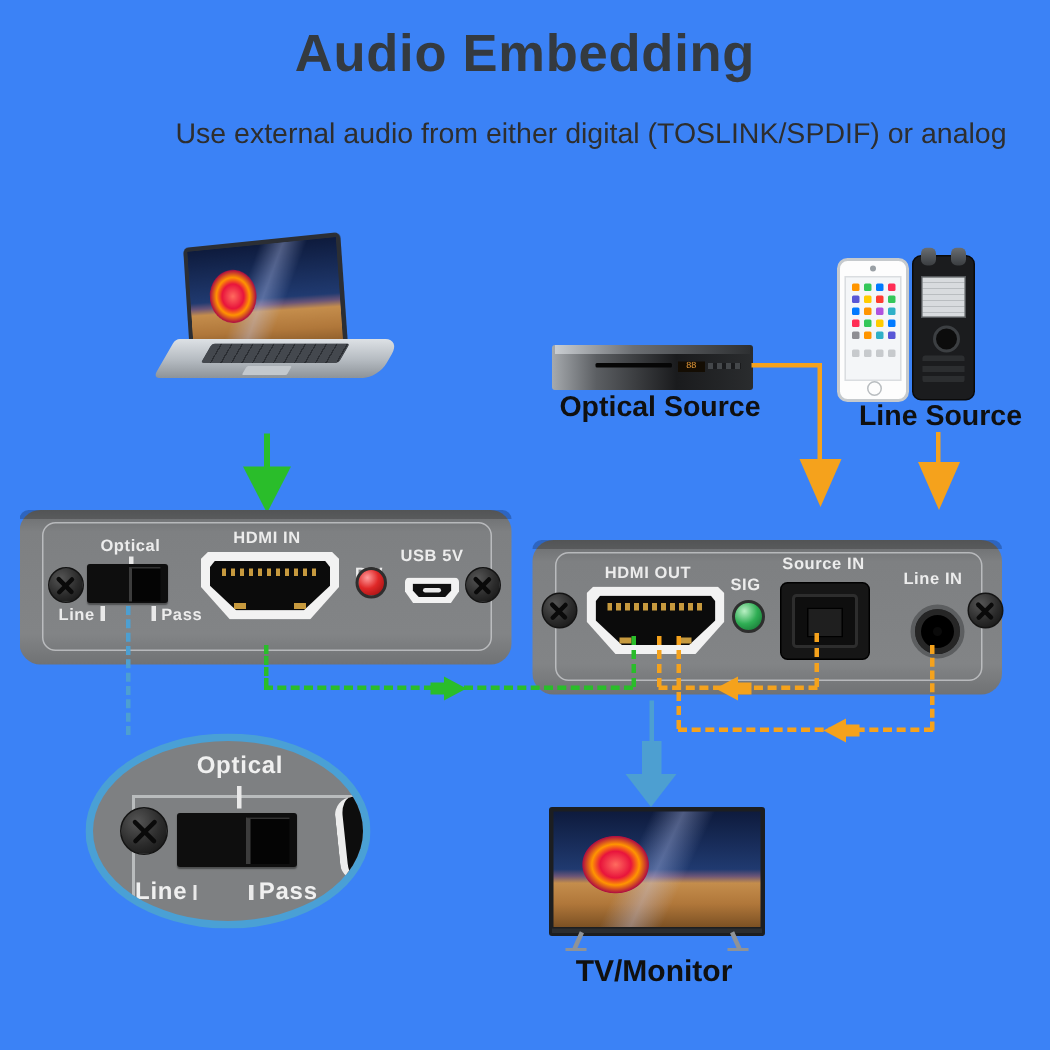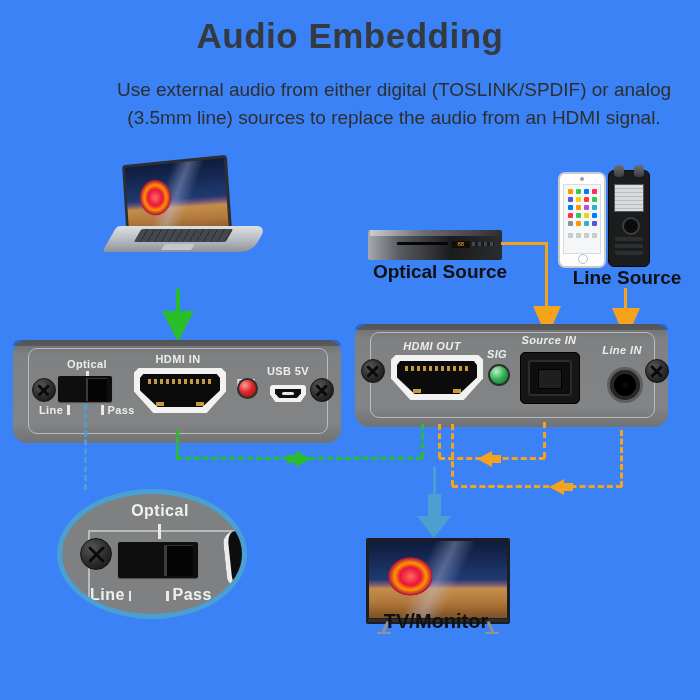--- a/index.html
+++ b/index.html
@@ -121,21 +121,20 @@
   .zline{position:absolute;background:rgba(200,202,204,.8);}
 </style>
 </head>
 <body>
 
 <div id="canvas">
 
   <div class="abs title">Audio Embedding</div>
   <div class="abs subtitle">
     <span>Use external audio from either digital (TOSLINK/SPDIF) or analog</span><br>
-    <span>(3.5mm line) sources to replace the audio from an HDMI signal.</span>
   </div>
 
   <div class="abs" style="left:100px;top:160px;width:165px;height:100px;">
     <div class="laptop-screen">
         <div class="scr scenery"></div>
       </div>
     <div class="laptop-base">
       <div class="kbd"></div>
       <div class="pad"></div>
     </div>
@@ -194,21 +193,21 @@
     <div class="plbl" style="left:213px;top:37px;width:40px;">PW</div>
     <div class="led red" style="left:224px;top:38px;width:17px;height:17px;"></div>
     <div class="plbl" style="left:245px;top:25px;width:60px;">USB 5V</div>
     <div class="usb-port" style="left:257px;top:45px;width:36px;height:17px;">
       <div class="slot"></div>
       <div class="pin"></div>
     </div>
     <div class="screw" style="left:297px;top:38px;width:22px;height:22px;"></div>
   </div>
 
-  <div class="abs panel" style="left:355px;top:324px;width:313px;height:103px;font-style:italic;">
+  <div class="abs panel" style="left:355px;top:360px;width:313px;height:103px;">
     <div class="panel-outline"></div>
     <div class="screw" style="left:6px;top:35px;width:22px;height:22px;"></div>
     <div class="plbl" style="left:27px;top:16px;width:100px;">HDMI OUT</div>
     <div class="hdmi-port" style="left:36px;top:31px;width:92px;height:45px;">
       <div class="inner"></div>
       <div class="pins"></div>
       <div class="tab" style="left:22px;"></div>
       <div class="tab" style="right:22px;"></div>
     </div>
     <div class="plbl" style="left:122px;top:24px;width:40px;">SIG</div>
@@ -262,15 +261,15 @@
   </div>
 
   <div class="abs tv" style="left:366px;top:538px;width:140px;height:82px;">
     <div class="scr scenery"></div>
     <div class="bar"></div>
     <div class="leg l"></div>
     <div class="leg r"></div>
     <div class="foot l"></div>
     <div class="foot r"></div>
   </div>
-  <div class="abs biglbl" style="left:336px;top:610px;width:200px;font-size:20px;">TV/Monitor</div>
+  <div class="abs biglbl" style="left:336px;top:637px;width:200px;font-size:20px;">TV/Monitor</div>
 
 </div>
 
 </body></html>

